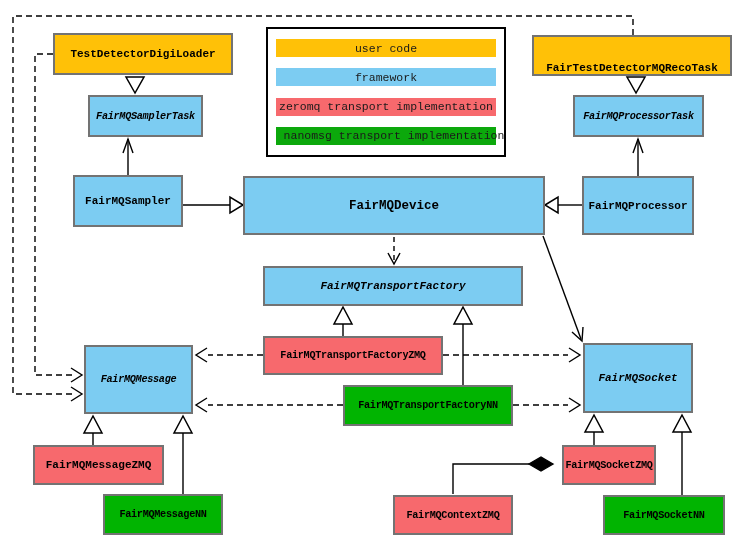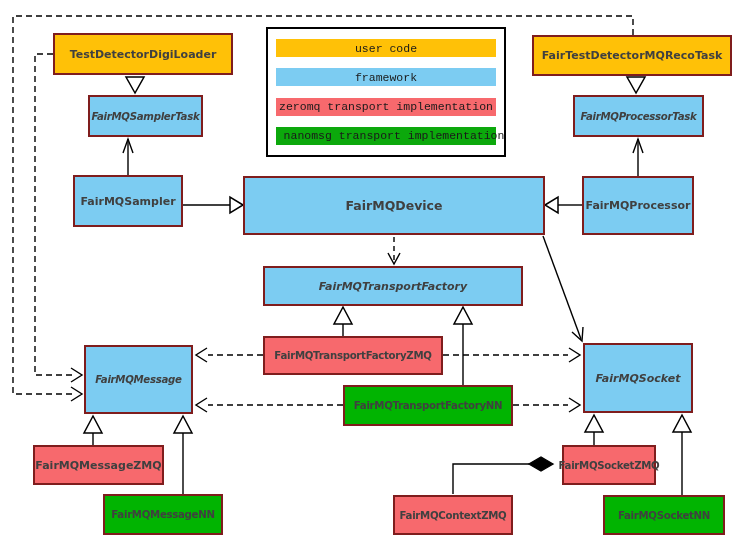--- a/index.html
+++ b/index.html
@@ -2,23 +2,23 @@
 <html><head>
 <meta charset="utf-8">
 <style>
   html,body{margin:0;padding:0;background:#fff;}
   #stage{
     position:relative;width:748px;height:549px;background:#fff;overflow:hidden;
     font-family:"DejaVu Sans","Liberation Sans",sans-serif;
   }
   #wires{position:absolute;left:0;top:0;width:748px;height:549px;z-index:1;}
   .node{
-    position:absolute;z-index:2;box-sizing:border-box;border:2px solid #7f1d1d;
+    position:absolute;z-index:2;box-sizing:border-box;border:2px solid #737373;
     display:flex;align-items:center;justify-content:center;text-align:center;
-    font-weight:bold;color:#404040;
+    font-weight:bold;color:#000000;font-family:Liberation Mono, monospace;
   }
   .node .lbl{white-space:nowrap;}
   .abstract .lbl{font-style:italic;}
   .fs12{font-size:12.5px;}
   .fs11{font-size:11px;}
   .fs10{font-size:10.2px;letter-spacing:-0.3px;}
   .legend{
     position:absolute;z-index:2;box-sizing:border-box;border:2px solid #000;background:#fff;
     left:266px;top:27px;width:240px;height:130px;
     display:flex;flex-direction:column;justify-content:space-between;padding:10px 8px;
@@ -153,21 +153,21 @@
     </div>
     <div class="legend-item" style="background: rgb(12, 168, 12); padding-left: 16px;">
       <span>nanomsg transport implementation</span>
     </div>
   </div>
 
   <div class="node" style="left: 53px; top: 33px; width: 180px; height: 42px; background: rgb(255, 193, 7);">
     <span class="lbl fs11">TestDetectorDigiLoader</span>
   </div>
 
-  <div class="node" style="left: 532px; top: 35px; width: 200px; height: 41px; background: rgb(255, 193, 7);">
+  <div class="node" style="left: 532px; top: 35px; width: 200px; height: 41px; background: rgb(255, 193, 7); align-items: flex-end;">
     <span class="lbl fs11">FairTestDetectorMQRecoTask</span>
   </div>
 
   <div class="node abstract" style="left: 88px; top: 95px; width: 115px; height: 42px; background: rgb(124, 204, 242);">
     <span class="lbl fs10">FairMQSamplerTask</span>
   </div>
 
   <div class="node abstract" style="left: 573px; top: 95px; width: 131px; height: 42px; background: rgb(124, 204, 242);">
     <span class="lbl fs10">FairMQProcessorTask</span>
   </div>

